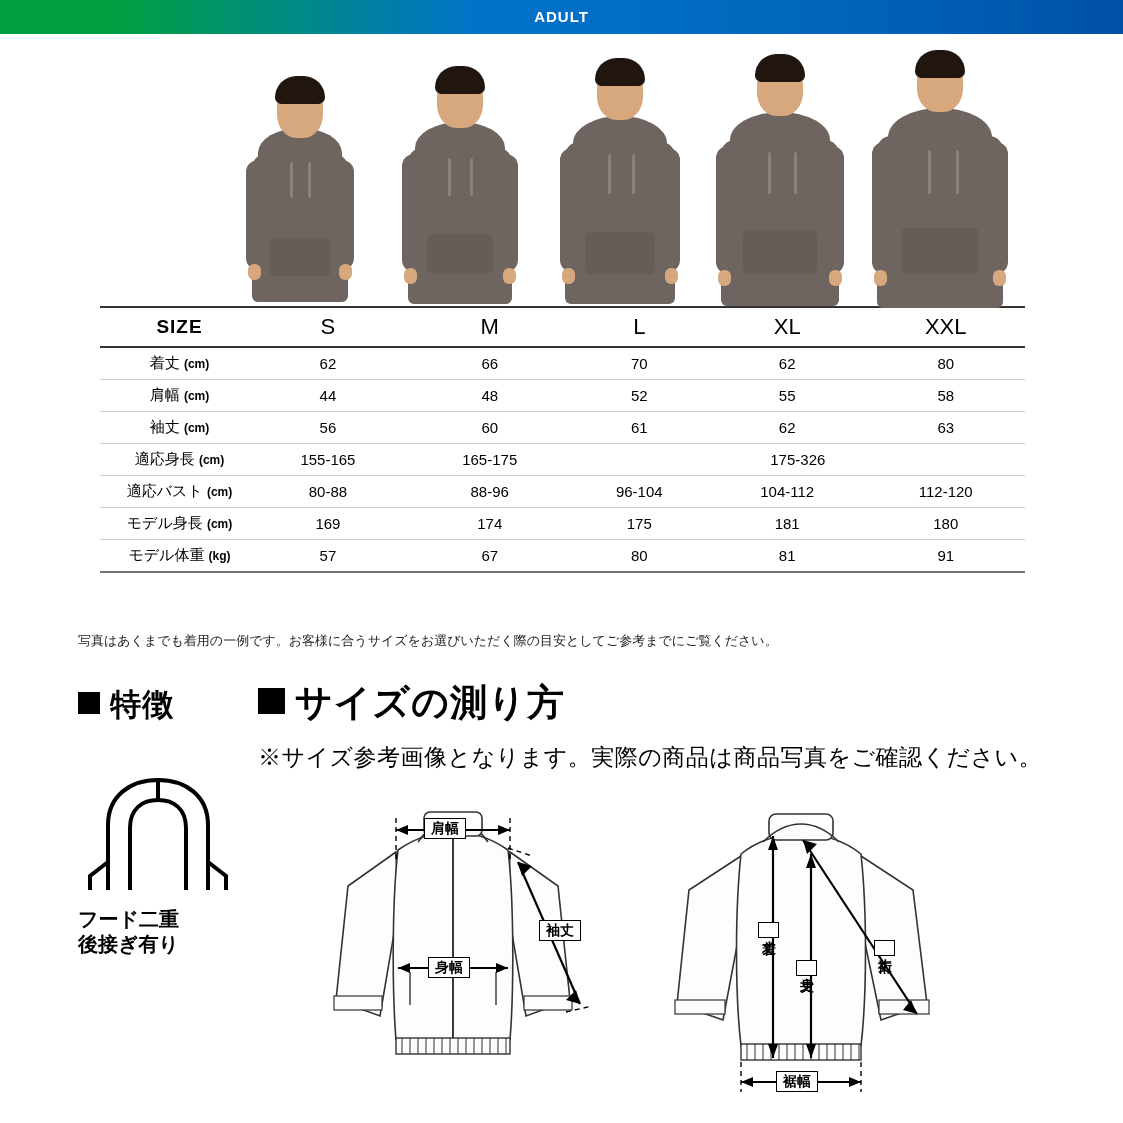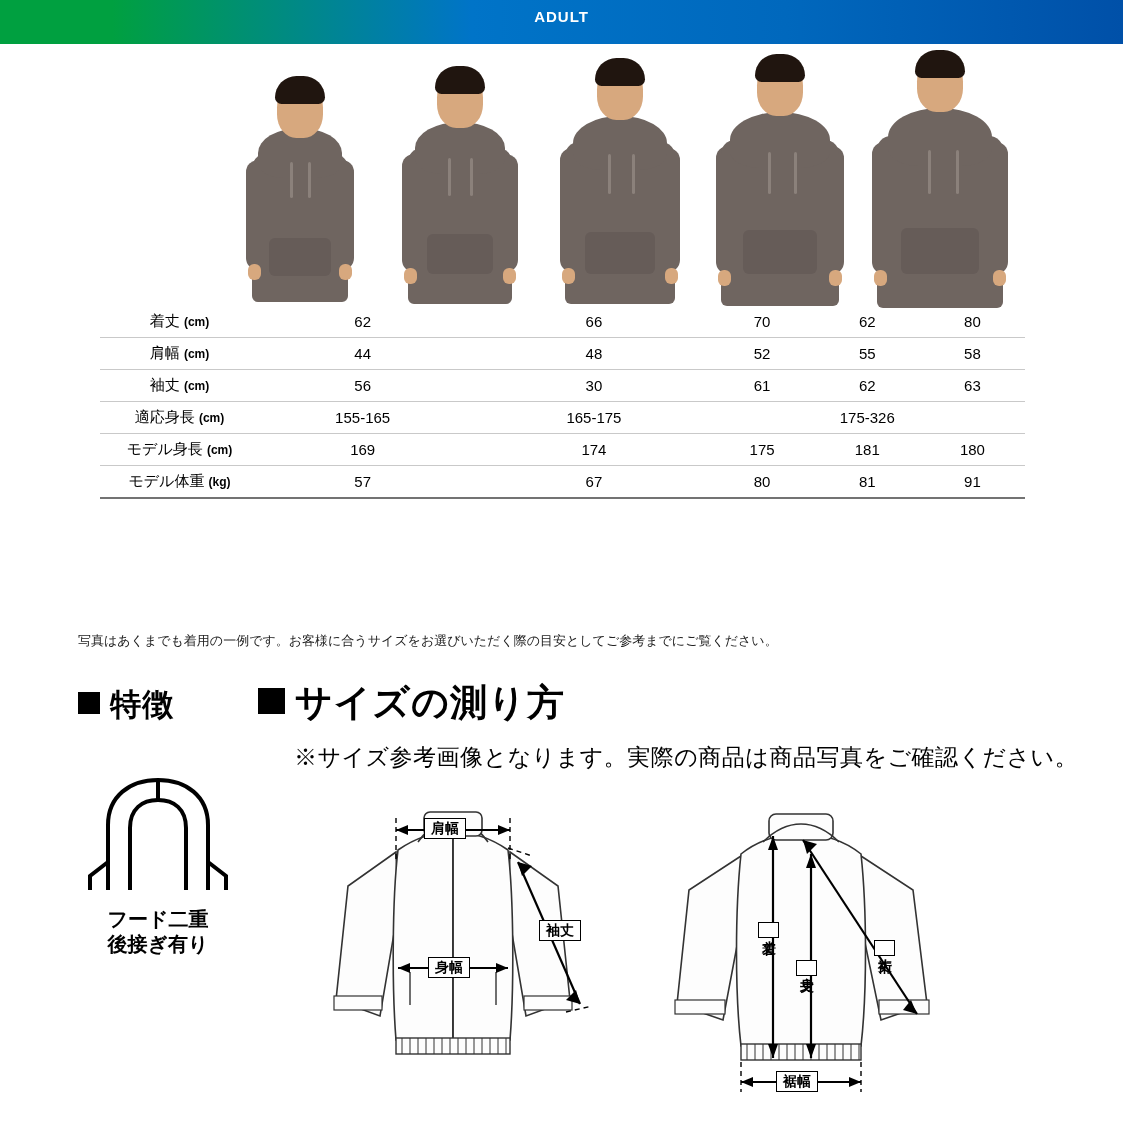--- a/index.html
+++ b/index.html
@@ -15,21 +15,21 @@
     position: relative;
     overflow: hidden;
   }
 
   
   .banner {
     position: absolute;
     left: 0;
     top: 0;
     width: 1123px;
-    height: 44px;
+    height: 34px;
     background: linear-gradient(to right,
         #00a040 0%, #00a040 10%,
         #0074c8 42%, #0068bd 70%, #0050a8 100%);
   }
   .banner-label {
     position: absolute;
     left: 0;
     top: 0;
     width: 1123px;
     line-height: 34px;
@@ -215,30 +215,29 @@
     background: #000;
     margin-right: 10px;
     vertical-align: 2%;
   }
   .measure-note {
     position: absolute;
     left: 258px;
     top: 742px;
     font-size: 23px;
     letter-spacing: 0.5px;
-    margin-left: 36px;
   }
 
   
   .feature-box {
     position: absolute;
     left: 78px;
     top: 770px;
     width: 160px;
-    text-align: center;
+    text-align: left;
   }
   .feature-caption {
     margin-top: 8px;
     font-size: 20px;
     font-weight: bold;
     line-height: 1.25;
     white-space: pre-line;
   }
 
   
@@ -346,20 +345,28 @@
     <div class="m-head" style="top:14px;"></div>
     <div class="m-hair" style="top:8px;"></div>
     <div class="m-string" style="left:58px;top:108px;height:44px;"></div>
     <div class="m-string" style="left:86px;top:108px;height:44px;"></div>
   </div>
 
 </div>
 
 <table class="size-table">
   <tbody>
+    <tr class="head-row">
+      <th class="col-label">SIZE</th>
+      <th class="sz">S</th>
+      <th class="sz">M</th>
+      <th class="sz">L</th>
+      <th class="sz">XL</th>
+      <th class="sz">XXL</th>
+    </tr>
 
     <tr>
       <td class="col-label"><span>着丈</span> <span class="unit">(cm)</span></td>
       <td class="val">62</td>
       <td class="val">66</td>
       <td class="val">70</td>
       <td class="val">62</td>
       <td class="val">80</td>
     </tr>
 
@@ -369,33 +376,41 @@
       <td class="val">44</td>
       <td class="val">48</td>
       <td class="val">52</td>
       <td class="val">55</td>
       <td class="val">58</td>
     </tr>
 
     <tr>
       <td class="col-label"><span>袖丈</span> <span class="unit">(cm)</span></td>
       <td class="val">56</td>
-      <td class="val">30</td>
+      <td class="val">60</td>
       <td class="val">61</td>
       <td class="val">62</td>
       <td class="val">63</td>
     </tr>
 
     <tr>
       <td class="col-label"><span>適応身長</span> <span class="unit">(cm)</span></td>
       <td class="val-blue">155-165</td>
       <td class="val-blue">165-175</td>
       <td class="val-blue" colspan="3">175-326</td>
     </tr>
 
+    <tr>
+      <td class="col-label"><span>適応バスト</span> <span class="unit">(cm)</span></td>
+      <td class="val-blue">80-88</td>
+      <td class="val-blue">88-96</td>
+      <td class="val-blue">96-104</td>
+      <td class="val-blue">104-112</td>
+      <td class="val-blue">112-120</td>
+    </tr>
 
     <tr>
       <td class="col-label"><span>モデル身長</span> <span class="unit">(cm)</span></td>
       <td class="val">169</td>
       <td class="val">174</td>
       <td class="val">175</td>
       <td class="val">181</td>
       <td class="val">180</td>
     </tr>
 

